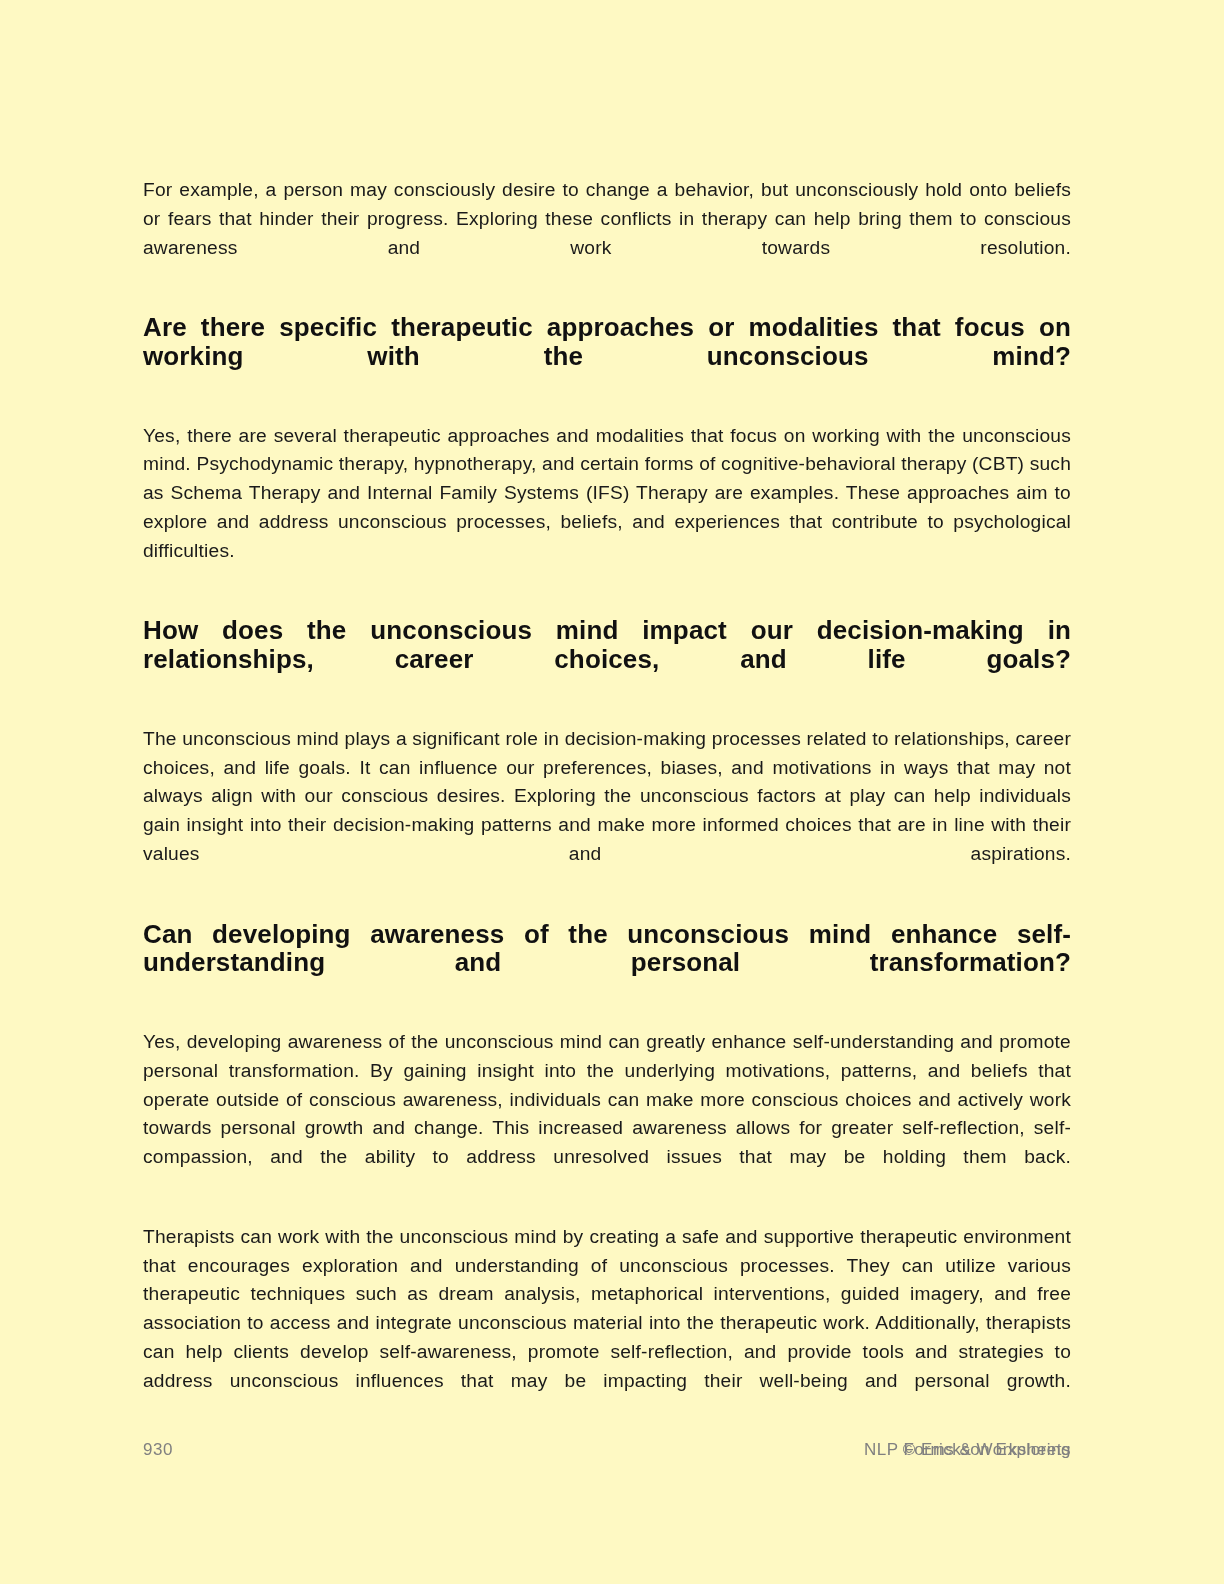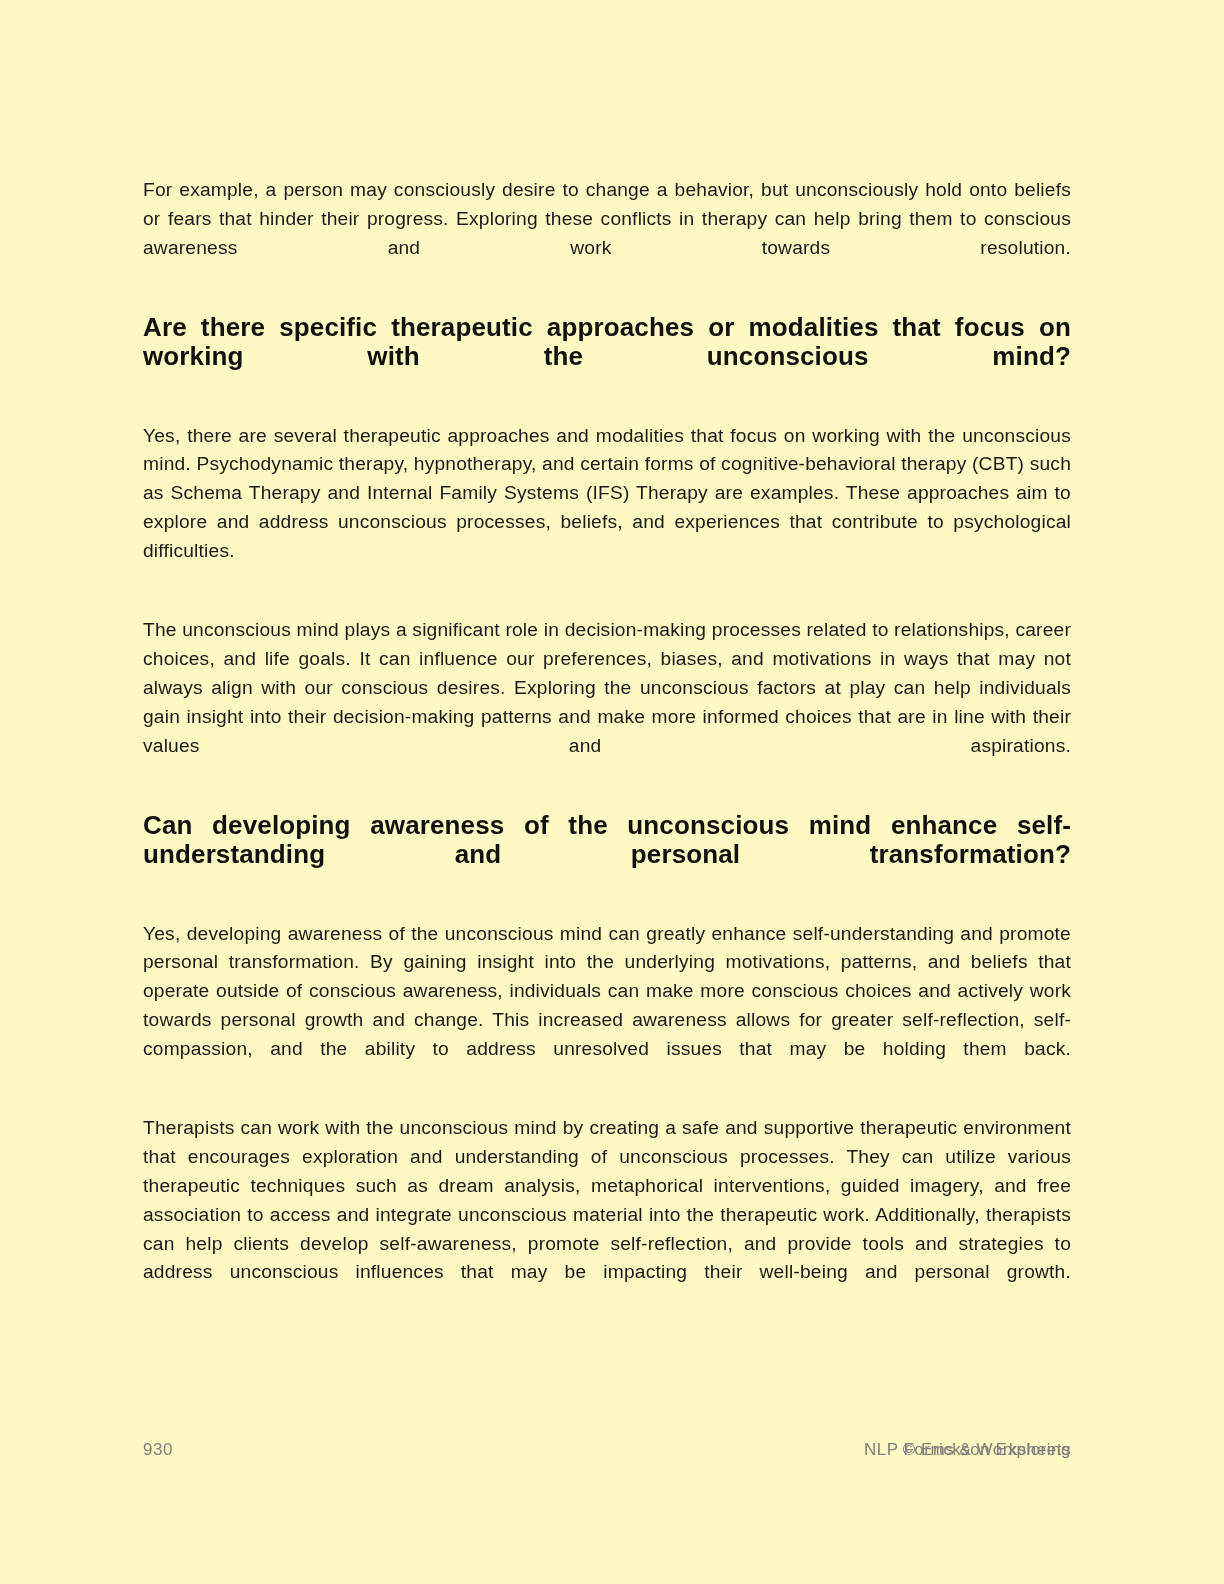--- a/index.html
+++ b/index.html
@@ -101,20 +101,21 @@
 <div class="page">
 
   <div class="content">
 
     <p class="body-par">For example, a person may consciously desire to change a behavior, but unconsciously hold onto beliefs or fears that hinder their progress. Exploring these conflicts in therapy can help bring them to conscious awareness and work towards resolution.</p>
 
     <h2 class="q-heading">Are there specific therapeutic approaches or modalities that focus on working with the unconscious mind?</h2>
 
     <p class="body-par">Yes, there are several therapeutic approaches and modalities that focus on working with the unconscious mind. Psychodynamic therapy, hypnotherapy, and certain forms of cognitive-behavioral therapy (CBT) such as Schema Therapy and Internal Family Systems (IFS) Therapy are examples. These approaches aim to explore and address unconscious processes, beliefs, and experiences that contribute to psychological difficulties.</p>
 
+    <h2 class="q-heading">How does the unconscious mind impact our decision-making in relationships, career choices, and life goals?</h2>
 
     <p class="body-par">The unconscious mind plays a significant role in decision-making processes related to relationships, career choices, and life goals. It can influence our preferences, biases, and motivations in ways that may not always align with our conscious desires. Exploring the unconscious factors at play can help individuals gain insight into their decision-making patterns and make more informed choices that are in line with their values and aspirations.</p>
 
     <h2 class="q-heading">Can developing awareness of the unconscious mind enhance self-understanding and personal transformation?</h2>
 
     <p class="body-par">Yes, developing awareness of the unconscious mind can greatly enhance self-understanding and promote personal transformation. By gaining insight into the underlying motivations, patterns, and beliefs that operate outside of conscious awareness, individuals can make more conscious choices and actively work towards personal growth and change. This increased awareness allows for greater self-reflection, self-compassion, and the ability to address unresolved issues that may be holding them back.</p>
 
 
     <p class="body-par">Therapists can work with the unconscious mind by creating a safe and supportive therapeutic environment that encourages exploration and understanding of unconscious processes. They can utilize various therapeutic techniques such as dream analysis, metaphorical interventions, guided imagery, and free association to access and integrate unconscious material into the therapeutic work. Additionally, therapists can help clients develop self-awareness, promote self-reflection, and provide tools and strategies to address unconscious influences that may be impacting their well-being and personal growth.</p>
 

